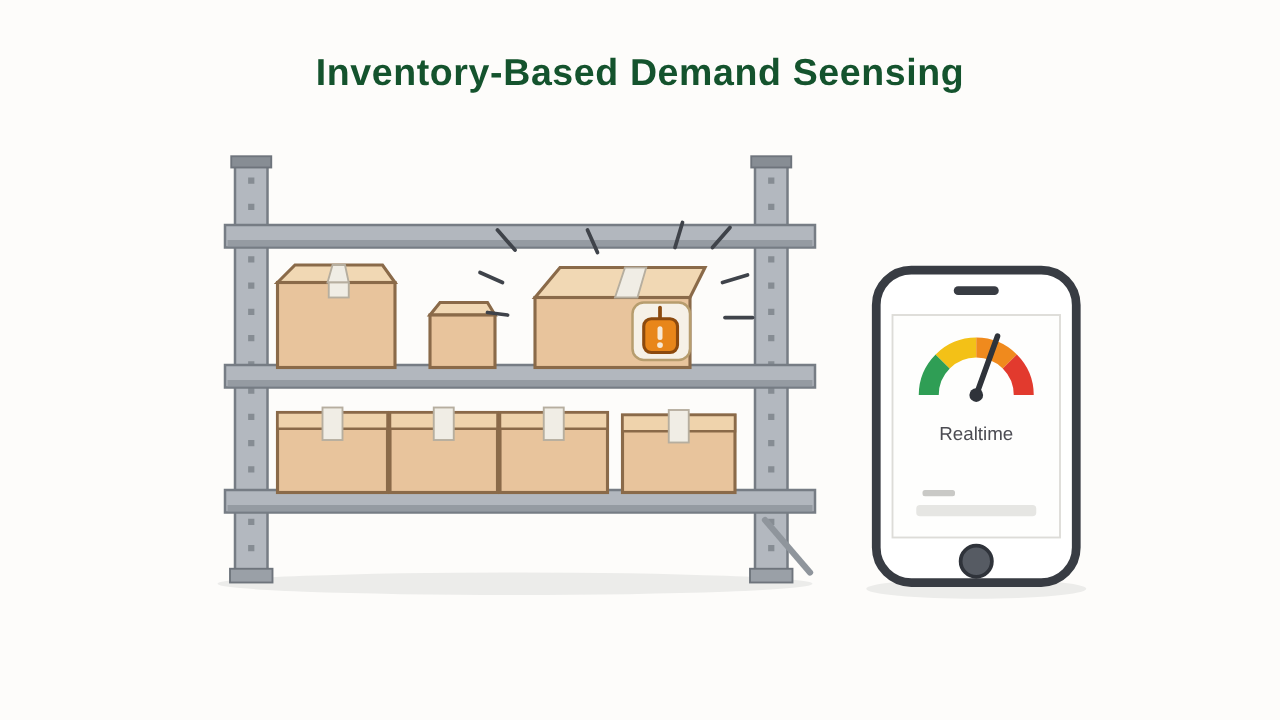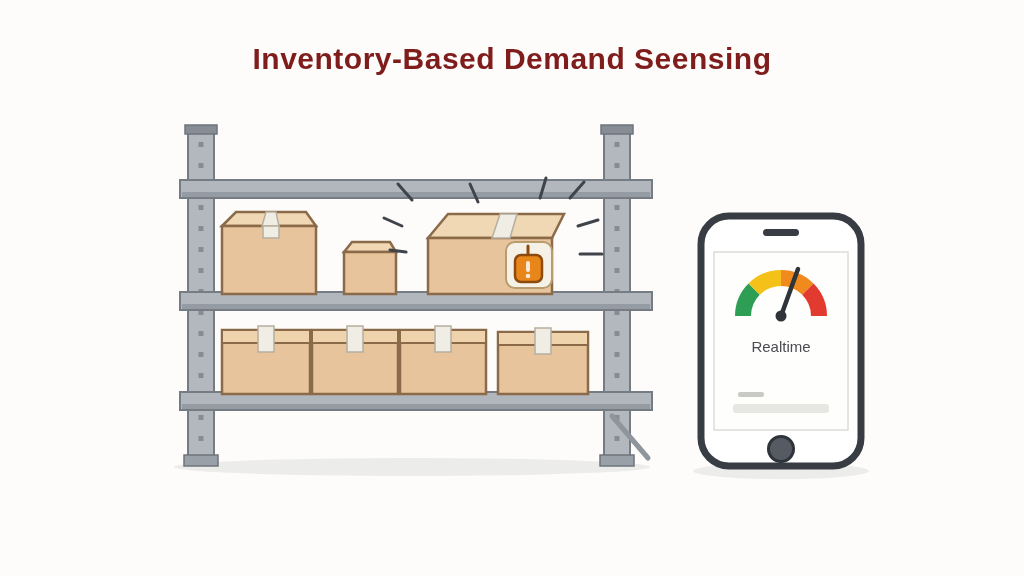--- a/index.html
+++ b/index.html
@@ -10,21 +10,21 @@
     overflow:hidden;
     font-family:"Liberation Sans", sans-serif;
   }
   .title{
     position:absolute;
     top:42px;left:0;width:100%;
     text-align:center;
     font-size:30px;
     font-weight:700;
     letter-spacing:0.5px;
-    color:#7f1d1d;
+    color:#14532d;
   }
   .scene{
     position:absolute;
     inset:0;
   }
   
   .post{fill:#b3b8bf;stroke:#767c84;stroke-width:2;}
   .postcap{fill:#878d94;stroke:#6e747c;stroke-width:1.5;}
   .foot{fill:#9aa0a7;stroke:#6e747c;stroke-width:1.5;}
   .beam{fill:#b2b7be;stroke:#767c84;stroke-width:2;}

